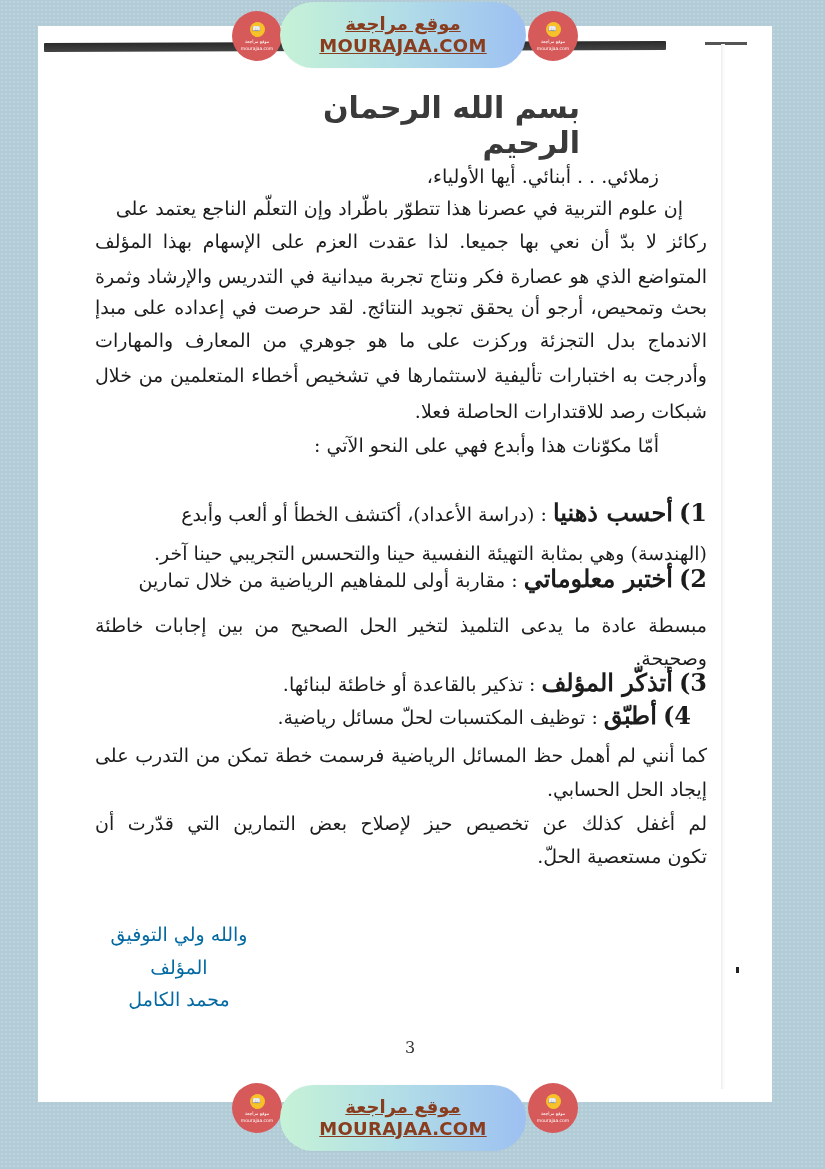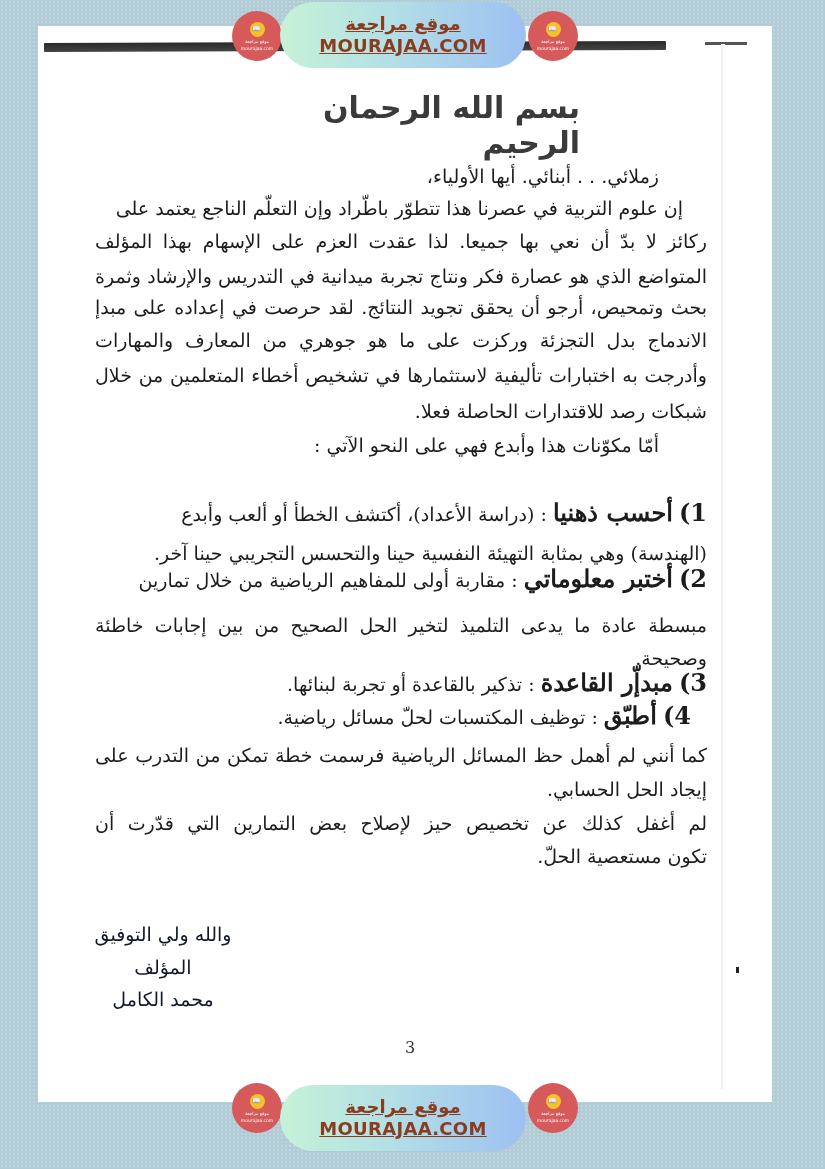--- a/index.html
+++ b/index.html
@@ -77,22 +77,22 @@
       direction: rtl; letter-spacing: 1px;
     }
     .line {
       position: absolute; right: 0; white-space: nowrap;
       font-size: 19px; line-height: 26px; text-align: right;
     }
     .line.justify { left: 0; text-align: justify; text-align-last: justify; }
     .item-title { font-weight: bold; font-size: 24px; }
     .item-num { font-weight: bold; font-size: 24px; font-family: "DejaVu Serif", serif; }
     .signature {
-      position: absolute; left: 88px; width: 150px; text-align: center; direction: rtl;
-      font-size: 19px; color: #0f172a;
+      position: absolute; left: 104px; width: 150px; text-align: center; direction: rtl;
+      font-size: 19px; color: #0369a1;
     }
     .page-number {
       position: absolute; left: 405px; top: 1038px; font-size: 16px; color: #333;
       font-family: "DejaVu Serif", serif;
     }
   </style>
 </head>
 <body>
 
 <div class="page"></div>
@@ -141,22 +141,22 @@
   <div class="line" style="top:566px; right:0;text-align:center;">
     <span class="item-num" style="unicode-bidi:isolate;">2)</span>
     <span class="item-title">أختبر معلوماتي</span>
     <span>: مقاربة أولى للمفاهيم الرياضية من خلال تمارين</span>
   </div>
   <div class="line justify" style="top:612px;">مبسطة عادة ما يدعى التلميذ لتخير الحل الصحيح من بين إجابات خاطئة</div>
   <div class="line" style="top:645px;">وصحيحة.</div>
 
   <div class="line" style="top:670px; right:0;">
     <span class="item-num" style="unicode-bidi:isolate;">3)</span>
-    <span class="item-title">مبدإّر القاعدة</span>
-    <span>: تذكير بالقاعدة أو تجربة لبنائها.</span>
+    <span class="item-title">أتذكّر المؤلف</span>
+    <span>: تذكير بالقاعدة أو خاطئة لبنائها.</span>
   </div>
 
   <div class="line" style="top:703px; right:16px;">
     <span class="item-num" style="unicode-bidi:isolate;">4)</span>
     <span class="item-title">أطبّق</span>
     <span>: توظيف المكتسبات لحلّ مسائل رياضية.</span>
   </div>
 
   <div class="line justify" style="top:742px;">كما أنني لم أهمل حظ المسائل الرياضية فرسمت خطة تمكن من التدرب على</div>
   <div class="line" style="top:776px;">إيجاد الحل الحسابي.</div>

